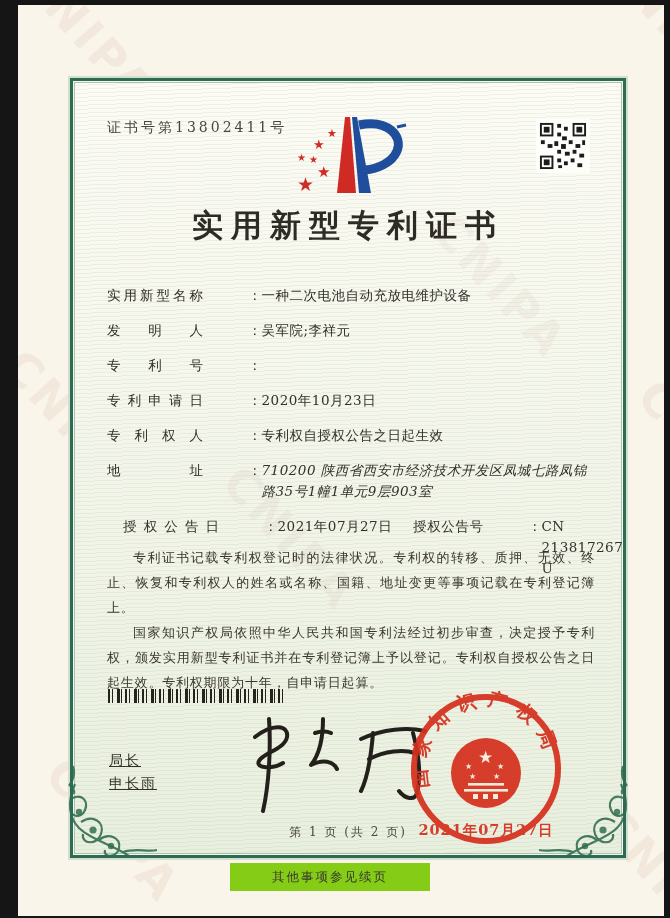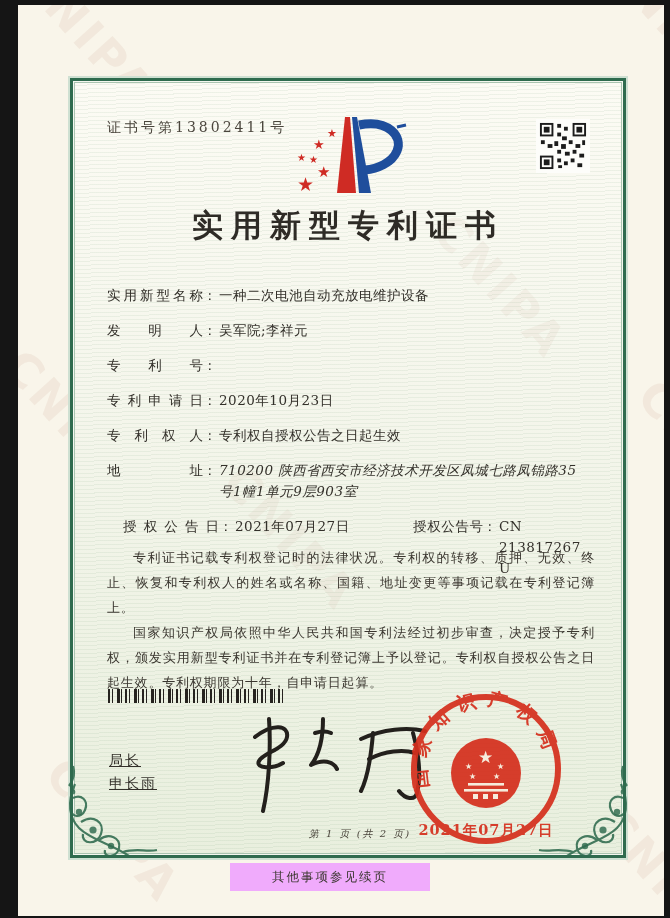--- a/index.html
+++ b/index.html
@@ -38,21 +38,21 @@
   .qr { position:absolute; left:463px; top:38px; width:54px; height:54px; background:#fdfdfa;
         padding:3px; z-index:5; }
 
   .title { position:absolute; left:0; top:124px; width:100%; text-align:center;
            font-size:31px; font-weight:bold; letter-spacing:8px; color:#2e2b26; z-index:5; }
 
   .content { position:absolute; left:34px; top:204px; width:488px; z-index:5;
              font-size:13.5px; color:#33302a; }
 
   .field-row { min-height:21px; margin-bottom:14px; line-height:21px; display:flex; }
-  .flabel { flex:0 0 112px; display:flex; }
+  .flabel { flex:0 0 112px; display:flex;gap:45px; }
   .flabel-text { display:inline-block; width:96px; text-align:justify; text-align-last:justify; }
   .fvalue { flex:1; letter-spacing:0.5px; }
 
   .grant-row { position:relative; min-height:21px; line-height:21px; margin-bottom:8px; display:flex;margin-left:16px; }
   .grant-left { display:flex; }
   .grant-right { position:absolute; left:290px; top:0; display:flex;justify-content:center; }
   .grant-right .flabel-text { width:70px; }
 
   .paras { margin-top:6px; }
   .paras p { font-size:13px; line-height:25px; text-indent:2em; letter-spacing:0.8px;
@@ -65,25 +65,25 @@
             rgba(0,0,0,0) 14px 17px); }
 
   .signer { position:absolute; left:36px; top:668px; z-index:5; font-size:14px;
             line-height:23px; color:#33302a; letter-spacing:2px;text-decoration:underline; }
 
   .signature { position:absolute; left:130px; top:618px; width:240px; height:130px; z-index:6; }
 
   .seal { position:absolute; left:330px; top:608px; width:166px; height:166px; z-index:6;
           opacity:0.93; }
 
-  .page-no { position:absolute; left:12px; bottom:14px; width:100%; text-align:center;
-             font-size:10px; letter-spacing:2px; color:#4a453c; z-index:5;font-style:italic; }
+  .page-no { position:absolute; left:0; bottom:14px; width:100%; text-align:center;
+             font-size:12px; letter-spacing:2px; color:#4a453c; z-index:5; }
 
   .note { position:absolute; left:212px; top:858px; width:200px; height:28px;
-          background:#f0abfc; z-index:5; text-align:center; line-height:28px;
+          background:#84cc16; z-index:5; text-align:center; line-height:28px;
           font-size:12.5px; letter-spacing:2px; color:#3a362f; }
 </style>
 </head>
 <body>
 
 <div class="stage">
   <div class="paper">
 
     <div class="wm" style="left:-18px; top:2px;">CNIPA</div>
     <div class="wm" style="left:565px; top:-12px;">CNIPA</div>

